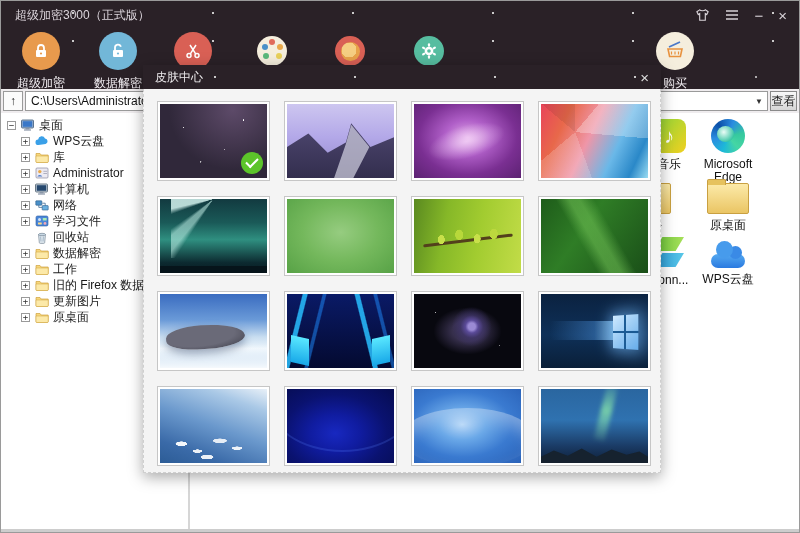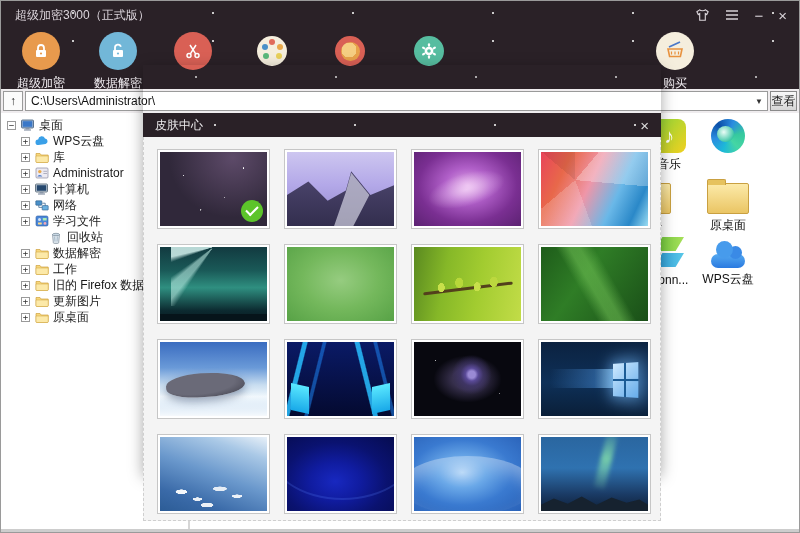--- a/index.html
+++ b/index.html
@@ -46,21 +46,21 @@
   .addr{flex:1;height:20px;background:#fff;border:1px solid #9a9a9a;display:flex;align-items:center;
     font-size:12px;color:#111;padding:0 16px 0 5px;position:relative;white-space:nowrap;overflow:hidden;}
   .ddicon{position:absolute;right:4px;top:5px;font-size:8px;color:#333;}
   .viewbtn{width:27px;height:20px;background:linear-gradient(#f8f8f8,#d6d6d6);border:1px solid #8a8a8a;
     font-size:12px;color:#222;padding:0;font-family:inherit;}
   
   .content{position:absolute;top:112px;left:0;right:0;bottom:3px;background:#fff;}
   .divider{position:absolute;top:0;bottom:0;left:187px;width:2px;background:#d6d6d6;}
   .tree{position:absolute;top:4px;left:0;width:186px;font-size:12px;color:#1a1a1a;z-index:1;}
   .trow{height:16px;display:flex;align-items:center;white-space:nowrap;}
-  .lvl0{padding-left:6px}.lvl1{padding-left:20px}.nobox{padding-left:47px}
+  .lvl0{padding-left:6px}.lvl1{padding-left:20px}.nobox{padding-left:33px}
   .expbox{width:9px;height:9px;border:1px solid #9a9a9a;background:#fff;font-size:9px;line-height:7px;
     text-align:center;color:#333;margin-right:4px;flex:none;font-family:"DejaVu Sans Mono",monospace;}
   .ticon{width:15px;height:14px;margin-right:4px;flex:none;display:flex;align-items:center;justify-content:center;}
   .files{position:absolute;inset:0;z-index:1;}
   .ditem{position:absolute;width:66px;display:flex;flex-direction:column;align-items:center;
     font-size:12px;color:#111;text-align:center;line-height:13px;}
   .ditem .dlabel{margin-top:5px;}
   .bigfolder{width:42px;height:31px;position:relative;border-radius:2px;margin-top:6px;
     background:linear-gradient(180deg,#fce9a8,#ecc express 56a);
     background:linear-gradient(180deg,#fceaa9,#eac564);border:1px solid #c9a041;}
@@ -80,21 +80,21 @@
     clip-path:polygon(28% 0,100% 0,72% 100%,0 100%);}
   .cloudicon{width:42px;height:27px;position:relative;margin-top:6px;}
   .cloudicon::before{content:"";position:absolute;left:4px;bottom:0;width:34px;height:14px;border-radius:8px;
     background:linear-gradient(#55a9f0,#2a7ae0);}
   .cloudicon::after{content:"";position:absolute;left:9px;top:0;width:17px;height:17px;border-radius:50%;
     background:#479bec;box-shadow:11px 3px 0 -2px #3a8ae6;}
   
   .popup{position:absolute;left:142px;top:64px;width:518px;height:408px;z-index:10;
     box-shadow:0 4px 14px rgba(0,0,0,.35);}
   .popup-head{height:24px;display:flex;align-items:center;justify-content:space-between;
-    padding:0 12px;color:#eceaec;font-size:12px;margin-top:48px;}
+    padding:0 12px;color:#eceaec;font-size:12px;}
   .pclose{font-size:15px;color:#ddd;line-height:1;}
   .popup-body{height:384px;background:#f4f4f4;border:1px dashed #cfcfcf;border-top:none;
     padding:12px 10px 0 13px;display:grid;grid-template-columns:repeat(4,113px);
     grid-auto-rows:80px;column-gap:14px;row-gap:15px;}
   .thumb{width:113px;height:80px;background:#fff;border:1px solid #c6c6c6;padding:2px;position:relative;}
   .ski{width:100%;height:100%;position:relative;overflow:hidden;}
   .ski::before,.ski::after{content:"";position:absolute;}
   .badge{position:absolute;right:6px;bottom:6px;width:22px;height:22px;border-radius:50%;background:#5cc42a;}
   .badge::after{content:"";position:absolute;left:5px;top:6px;width:10px;height:5px;
     border-left:2.5px solid #fff;border-bottom:2.5px solid #fff;transform:rotate(-45deg);}
@@ -430,20 +430,21 @@
 
     <div class="files">
       <div class="ditem" style="left:635px;top:6px">
         <span class="musicicon">
             <span>♪</span>
           </span>
         <span class="dlabel">音乐</span>
       </div>
       <div class="ditem" style="left:694px;top:6px">
         <span class="edgeicon"></span>
+        <span class="dlabel">Microsoft Edge</span>
       </div>
       <div class="ditem" style="left:616px;top:64px">
         <span class="bigfolder"></span>
         <span class="dlabel">文件</span>
       </div>
       <div class="ditem" style="left:694px;top:64px">
         <span class="bigfolder"></span>
         <span class="dlabel">原桌面</span>
       </div>
       <div class="ditem" style="left:635px;top:122px">

